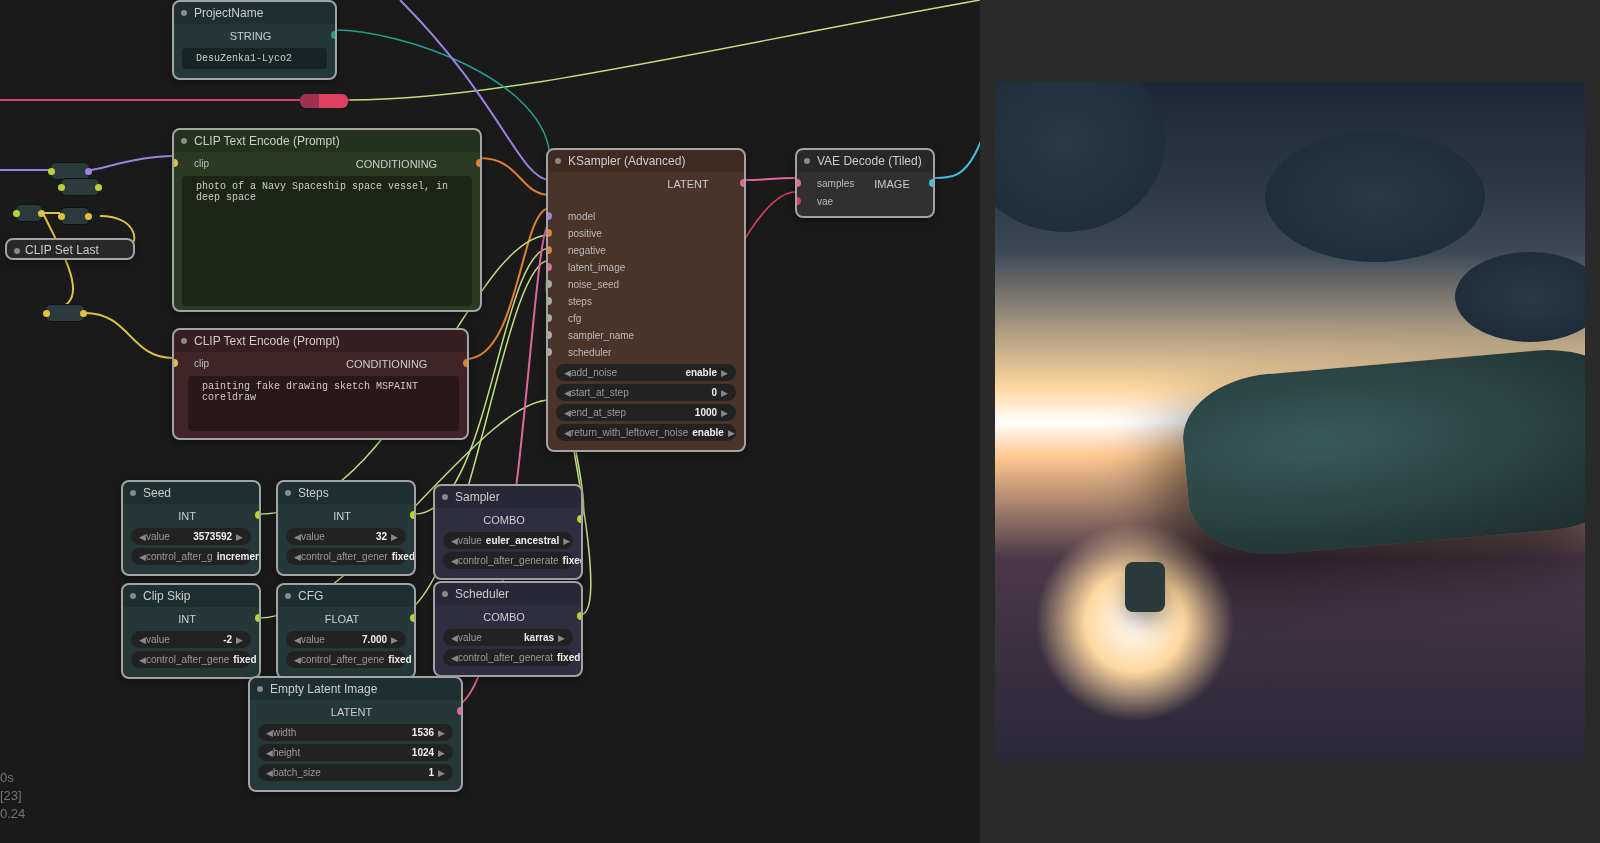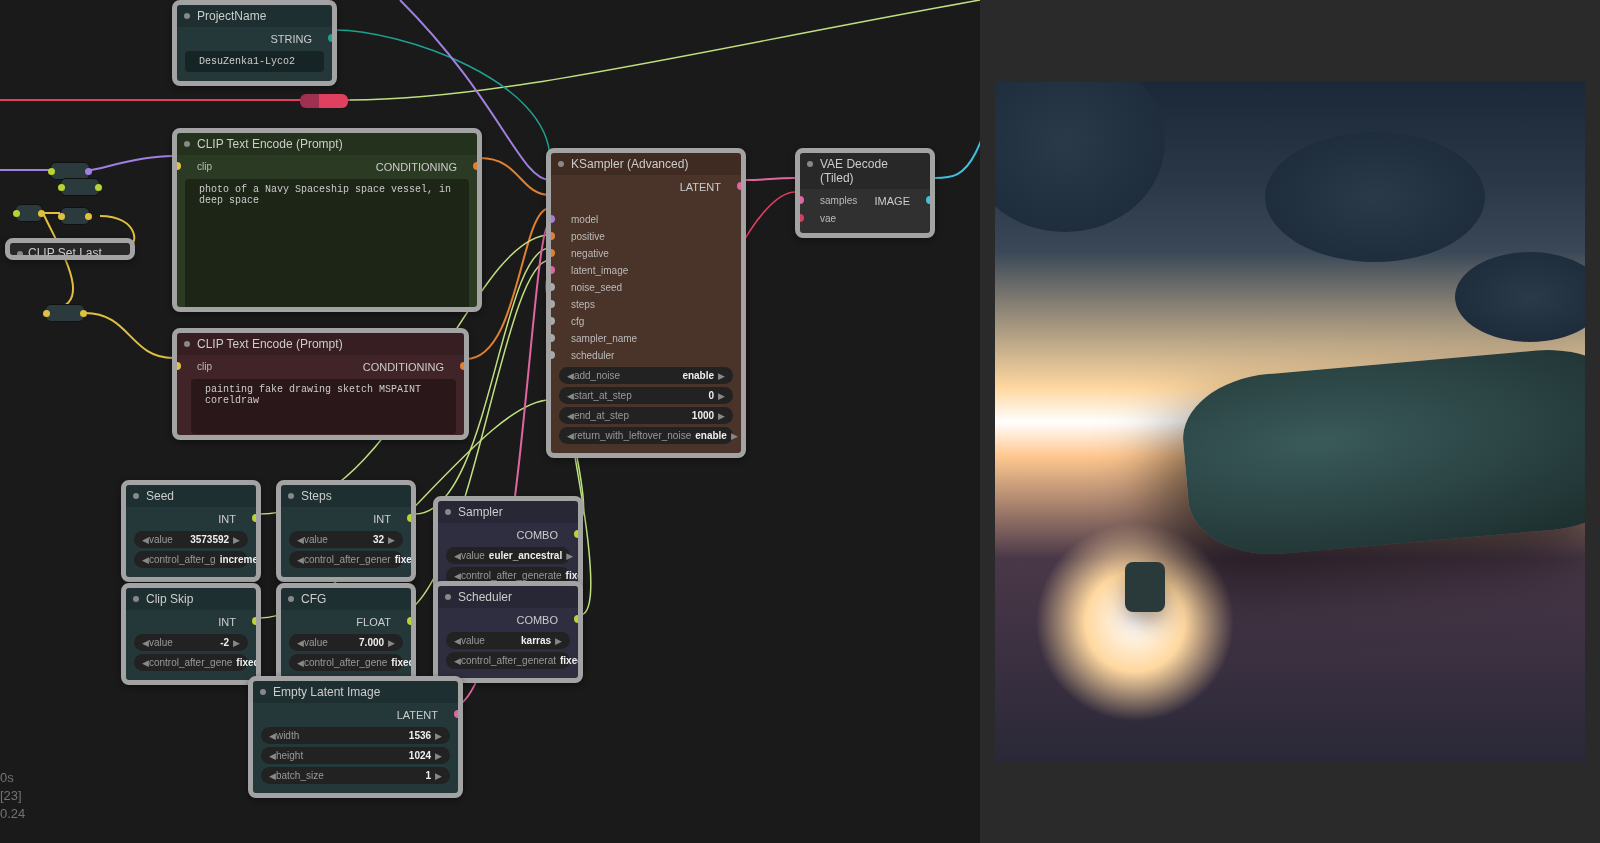--- a/index.html
+++ b/index.html
@@ -22,21 +22,21 @@
     position: absolute;
     top: 0; left: 0;
     width: 100%; height: 100%;
     pointer-events: none;
     z-index: 1;
   }
   .node {
     position: absolute;
     border-radius: 8px;
     background: #2a3a3d;
-    border: 5px solid #a3a3a3;
+    border: 2px solid #a3a3a3;
     box-shadow: 0 2px 6px rgba(0,0,0,0.4);
     overflow: hidden;
     z-index: 2;
   }
   .node.green { background: #2b3a22; }
   .node.dark-red { background: #402428; }
   .node.brown { background: #4a3328; }
   .node.teal { background: #24383a; }
   .node.slate { background: #2e2e40; }
   .node.gray { background: #303030; }
@@ -52,21 +52,21 @@
     left: 7px; top: 8px;
     width: 6px; height: 6px;
     border-radius: 50%;
     background: #888;
   }
   .node-body {
     padding: 3px 6px 6px 6px;
     position: relative;
   }
   .output-label {
-    text-align: right;
+    text-align: center;
     padding: 2px 14px 2px 6px;
     font-size: 11px;
     color: #ccc;
     position: relative;
     line-height: 14px;
   }
   .output-label .port {
     right: -10px;
   }
   .input-label {
@@ -408,21 +408,21 @@
           <span class="arrow">▶</span>
         </div>
     <div class="widget">
           <span class="arrow">◀</span>
           <span class="wlabel">control_after_gener</span>
           <span class="wvalue">fixed</span>
         </div>
   </div>
 </div>
 
-<div class="node slate" style="left:433px; top:484px; width:150px;margin-top:12px;">
+<div class="node slate" style="left:433px; top:484px; width:150px;">
   <div class="node-header"><div class="node-dot"></div><span>Sampler</span></div>
   <div class="node-body">
     <div class="output-label"><span>COMBO</span><div class="port lime"></div></div>
     <div class="widget">
           <span class="arrow">◀</span>
           <span class="wlabel">value</span>
           <span class="wvalue">euler_ancestral</span>
           <span class="arrow">▶</span>
         </div>
     <div class="widget">

